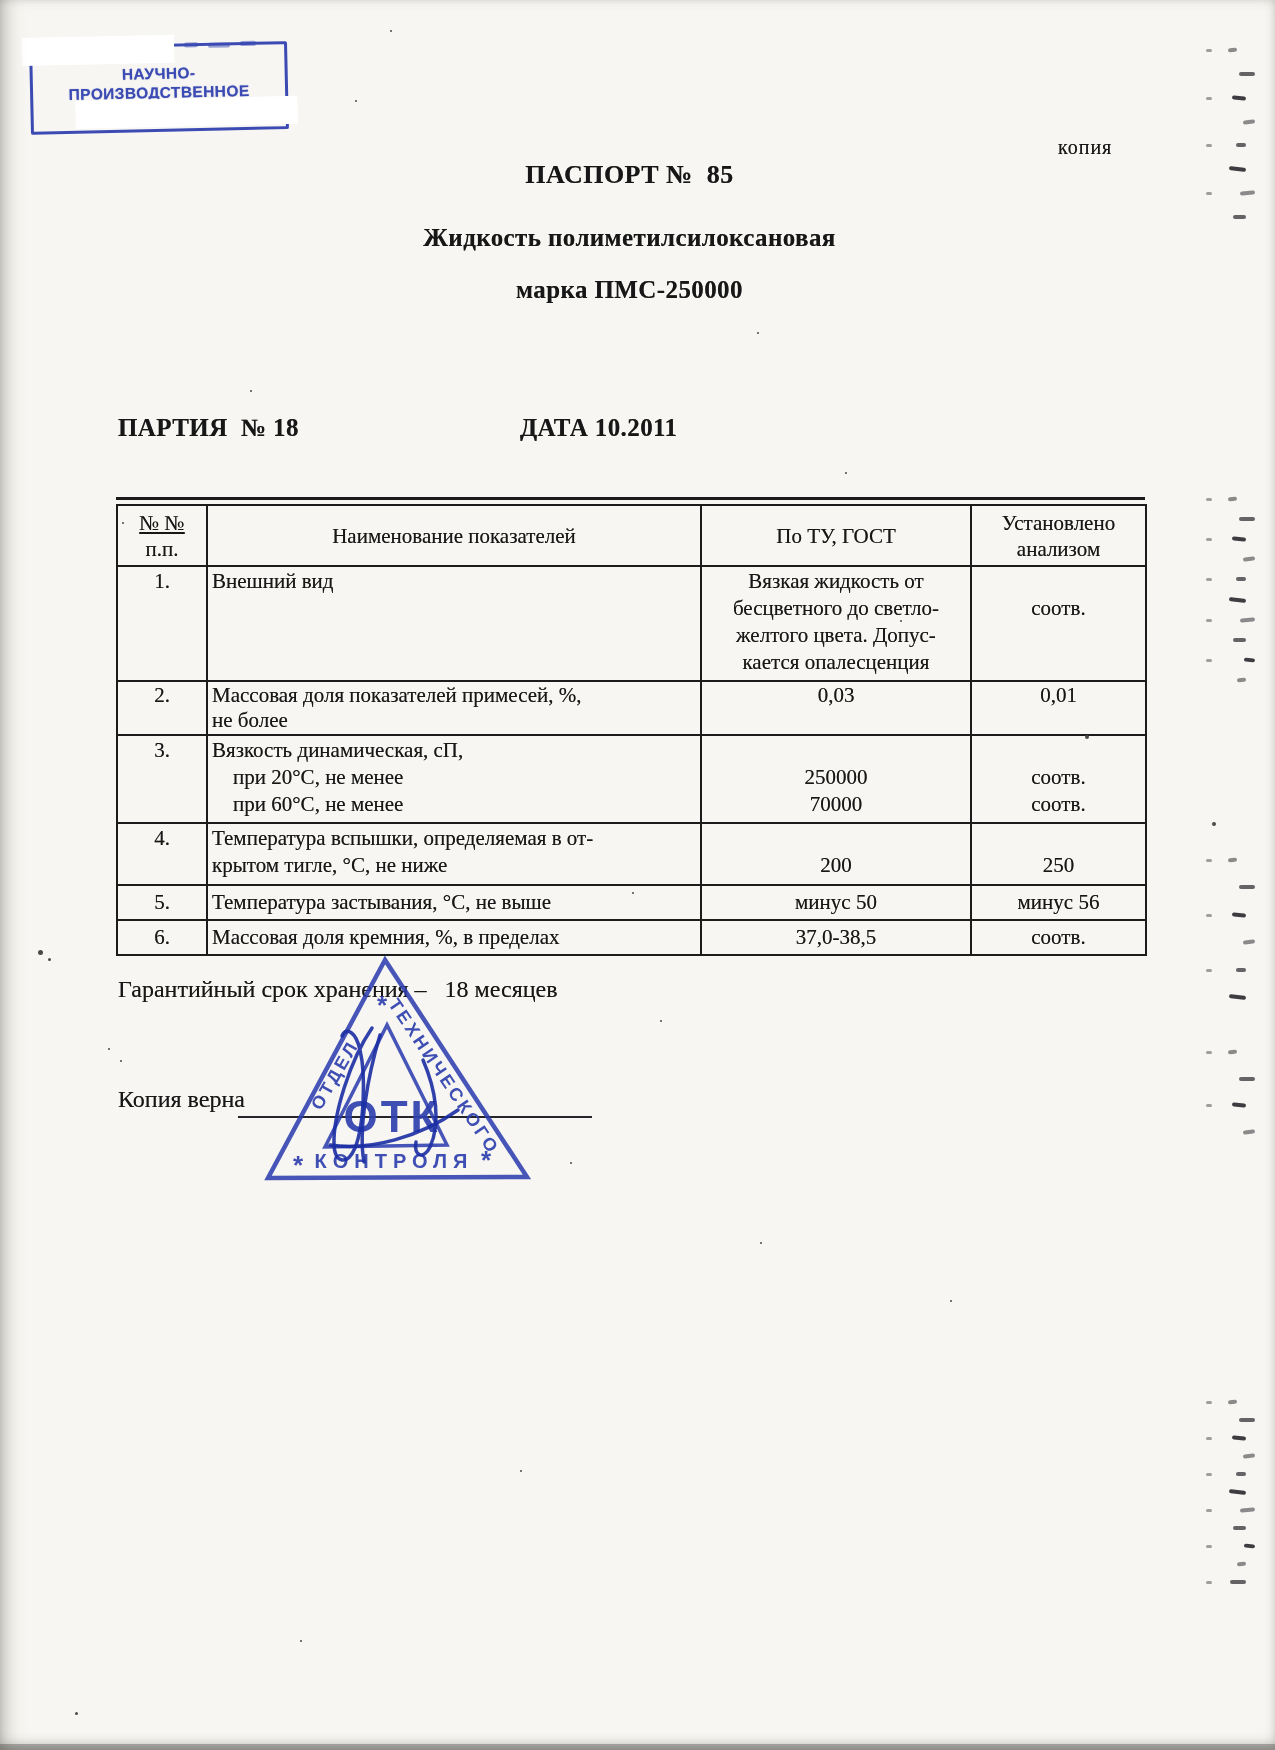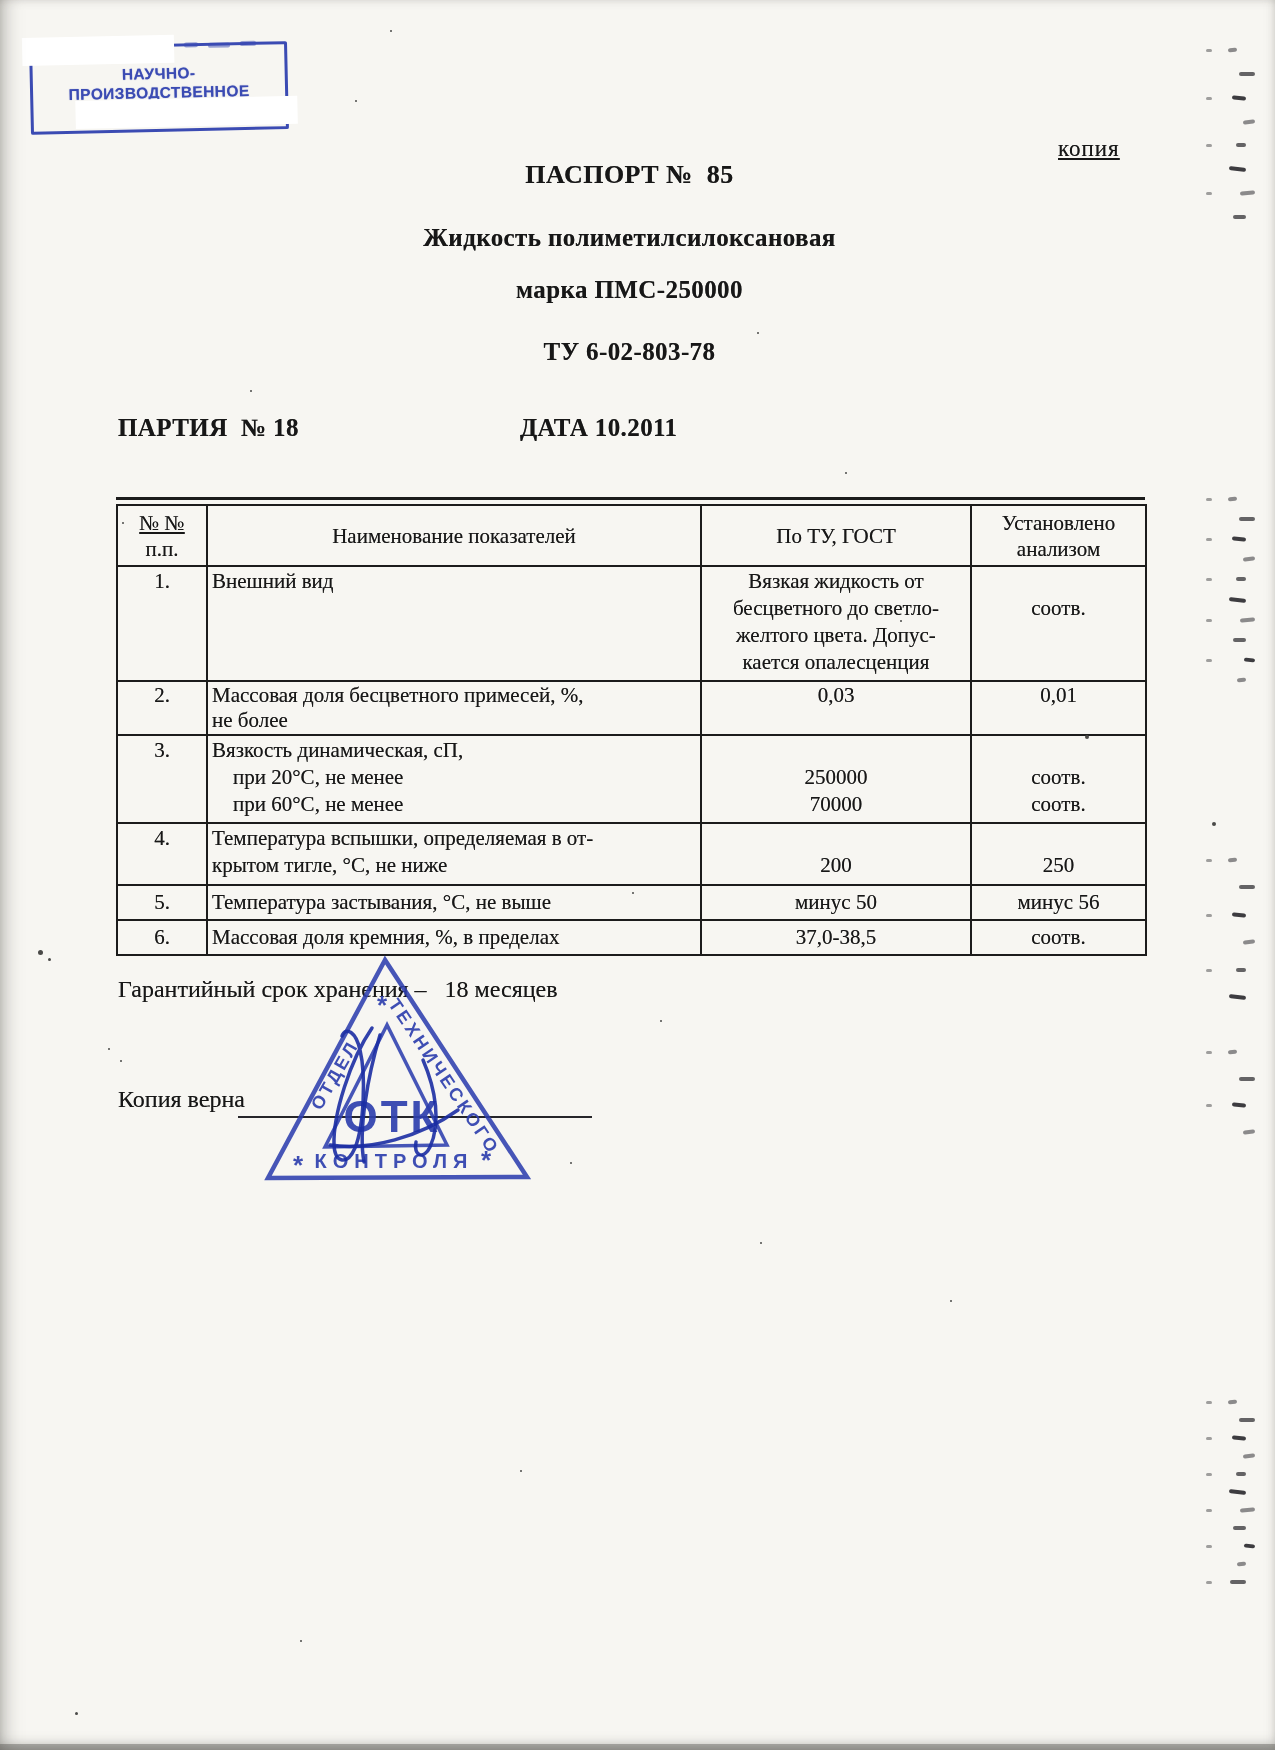--- a/index.html
+++ b/index.html
@@ -15,21 +15,21 @@
       inset 16px 0 20px -14px rgba(90,88,82,.5),
       inset -8px 0 12px -9px rgba(120,118,112,.35),
       inset 0 -12px 14px -9px rgba(95,94,90,.55),
       inset 0 6px 8px -6px rgba(150,148,142,.25);
   }
   .bottom-strip{position:absolute;left:0;top:1744px;width:1275px;height:6px;background:#b3b2ae;z-index:49;}
   .txt{position:absolute;white-space:nowrap;text-shadow:0 0 .6px rgba(20,20,20,.6);}
   .center-line{left:0;width:1259px;text-align:center;}
   .h-title{font-size:26px;font-weight:bold;letter-spacing:.5px;text-align:center;}
   .h-sub{font-size:25px;font-weight:bold;letter-spacing:.4px;}
-  .copy-note{font-size:23px;letter-spacing:1px;text-decoration:underline;}
+  .copy-note{font-size:20px;letter-spacing:1px;}
 
   
   .sup-stamp{
     position:absolute;left:30px;top:44px;width:258px;height:88px;
     border:3.5px solid #3b4bb3;border-radius:2px;
     transform:rotate(-1.3deg);
     font-family:"Liberation Sans", sans-serif;color:#3b4bb3;
     text-align:center;box-sizing:border-box;padding-top:17px;
   }
   .sup-stamp .sline{font-weight:bold;font-size:15.5px;letter-spacing:.4px;line-height:19px;
@@ -79,21 +79,20 @@
     <div class="sline">НАУЧНО-ПРОИЗВОДСТВЕННОЕ</div>
     <div class="sline">ПРЕДПРИЯТИЕ</div>
     <div class="censor" style="left:42px;top:52px;width:222px;height:28px;"></div>
   </div>
 
   <div class="txt copy-note" style="left:1058px;top:136px;">копия</div>
 
   <div class="txt center-line h-title" style="top:160px;">ПАСПОРТ №&nbsp; 85</div>
   <div class="txt center-line h-sub" style="top:216px;margin-top:8px;">Жидкость полиметилсилоксановая</div>
   <div class="txt center-line h-sub" style="top:276px;">марка ПМС-250000</div>
-  <div class="txt center-line h-sub" style="top:338px;">ТУ 6-02-803-78</div>
   <div class="txt h-sub" style="left:118px;top:414px;">ПАРТИЯ&nbsp; № 18</div>
   <div class="txt h-sub" style="left:520px;top:414px;">ДАТА 10.2011</div>
 
   <div class="tline"></div>
   <table class="qt">
     <colgroup>
       <col style="width:90px">
         <col style="width:494px">
         <col style="width:270px">
         <col style="width:175px">
@@ -131,21 +130,21 @@
           <td class="c-res">
             <div class="line">&nbsp;</div>
             <div class="line">соотв.</div>
           </td>
         </tr>
         <tr class="r2" style="height: 52px;">
           <td class="c-num">
             <div class="line">2.</div>
           </td>
           <td class="c-name">
-            <div class="line">Массовая доля бесцветного примесей, %,</div>
+            <div class="line">Массовая доля показателей примесей, %,</div>
             <div class="line">не более</div>
           </td>
           <td class="c-tu">
             <div class="line">0,03</div>
           </td>
           <td class="c-res">
             <div class="line">0,01</div>
           </td>
         </tr>
         <tr class="r3" style="height: 88px;">

